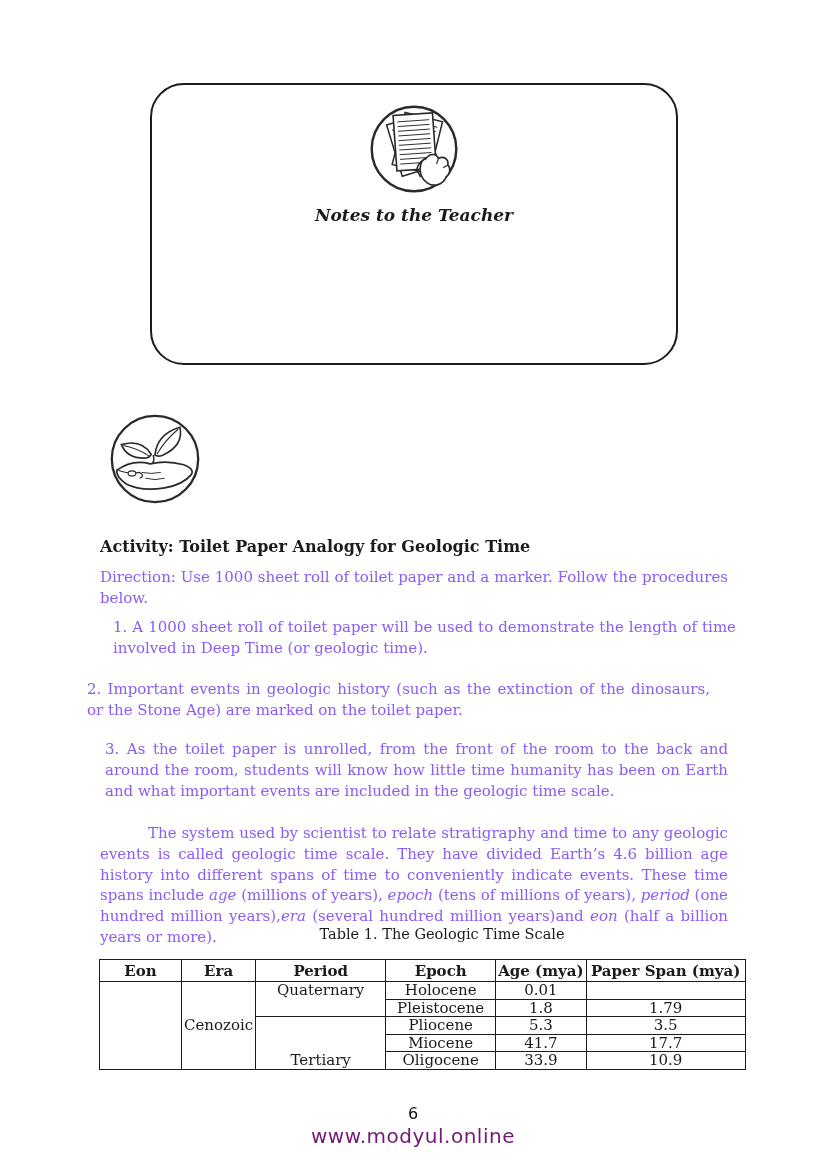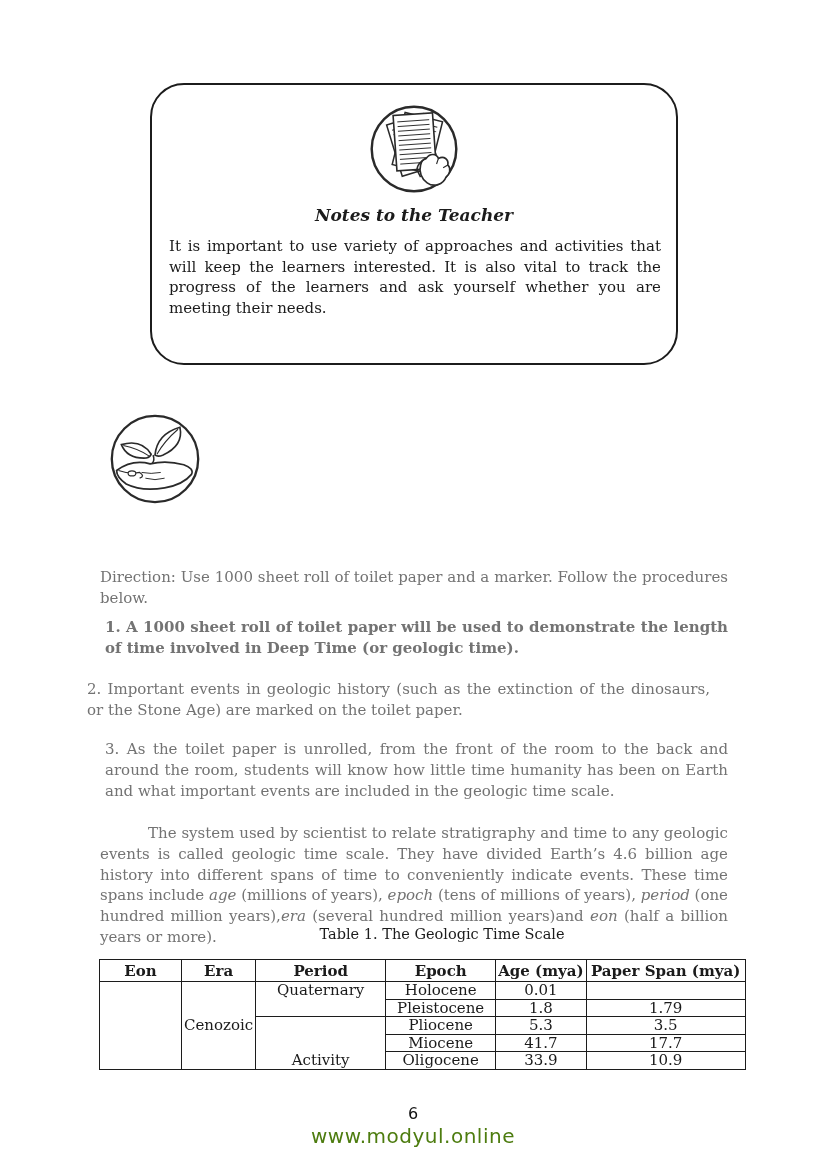--- a/index.html
+++ b/index.html
@@ -27,24 +27,24 @@
     position:absolute; left:224px; top:431px; margin:0;
     font-size:29px; font-weight:bold; font-style:italic;
   }
   
   .activity-heading {
     position:absolute; left:100px; top:529px; margin:0;
     font-size:16px; font-weight:bold;
   }
   .bodytext {
     position:absolute; margin:0; font-size:15px; line-height:20.8px;
-    text-align:justify; color:#737373;
+    text-align:justify; color:#8b5cf6;
   }
   .direction { left:100px; top:559px; width:628px; }
-  .step-1 { left:105px; top:609px; width:623px;font-weight:bold; }
+  .step-1 { left:113px; top:609px; width:623px; }
   .step-2 { left:87px; top:671px; width:623px; }
   .step-3 { left:105px; top:731px; width:623px; }
   .main-para { left:100px; top:815px; width:628px; text-indent:48px; }
   
   .table-caption {
     position:absolute; left:100px; top:918px; width:628px; margin:0;
     padding-left:56px; box-sizing:border-box; text-align:center;
     font-size:14.5px; 
   }
   table.geo {
@@ -60,21 +60,21 @@
   td.period-top { vertical-align:top; }
   td.period-bottom { vertical-align:bottom; padding-bottom:1px; }
   td.era-cell { vertical-align:middle; }
   
   .page-number {
     position:absolute; left:0; top:1096px; width:826px; text-align:center;
     font-family:"DejaVu Sans", sans-serif; font-size:16px; color:#111;
   }
   .watermark {
     position:absolute; left:0; top:1116px; width:826px; text-align:center;
-    font-family:"DejaVu Sans", sans-serif; font-size:20px; color:#4d7c0f;
+    font-family:"DejaVu Sans", sans-serif; font-size:20px; color:#701a75;
     letter-spacing:0.5px;
   }
   svg .ln { stroke:#2a2a2a; fill:none; }
 </style>
 </head>
 <body>
 
 <div class="page">
 
   <section class="notes-box">
@@ -117,36 +117,36 @@
             <line x1="34" y1="55" x2="68" y2="55"></line>
           <line x1="34" y1="60" x2="68" y2="60"></line>
             <line x1="34" y1="65" x2="68" y2="65"></line>
         </g>
       </g>
       <path d="M63,60 C67,54 74,55 76,60 C82,57 87,61 86,67 C90,71 88,77 84,80 C81,88 71,91 64,86 C58,82 55,74 57,67 C58,62 60,61 63,60 Z" fill="#fff" stroke="#2a2a2a" stroke-width="1.8"></path>
       <path d="M63,60 Q54,64 53,72 L57,80" fill="none" stroke="#2a2a2a" stroke-width="1.6"></path>
       <path d="M76,60 L74,66 M86,67 L81,70" fill="none" stroke="#2a2a2a" stroke-width="1.2"></path>
     </svg>
     <h2 class="notes-title">Notes to the Teacher</h2>
-    <p class="notes-body">It is important to use variety of approaches and activities that will keep the learners interested. It is also vital to track the progress of the learners and ask yourself whether you are meeting their needs.</p>
   </section>
 
   <svg class="wn-icon" viewBox="0 0 100 100">
     <circle cx="50" cy="50" r="45" fill="#fff" stroke="#2a2a2a" stroke-width="2.4"></circle>
     <path d="M50,46 Q52,24 76,17 Q80,36 58,46 Q53,48 50,46 Z" fill="#fff" stroke="#2a2a2a" stroke-width="1.7"></path>
     <path d="M52,45 Q60,31 74,19" fill="none" stroke="#2a2a2a" stroke-width="1.1"></path>
     <path d="M46,45 Q36,29 15,35 Q21,50 41,49 Q45,48 46,45 Z" fill="#fff" stroke="#2a2a2a" stroke-width="1.7"></path>
     <path d="M44,47 Q32,39 17,36" fill="none" stroke="#2a2a2a" stroke-width="1.1"></path>
     <path d="M48,46 Q50,51 47,55" fill="none" stroke="#2a2a2a" stroke-width="1.6"></path>
     <path d="M10,62 Q26,50 45,55 Q62,51 80,56 Q91,60 88,66 Q79,77 60,80 Q36,84 20,76 Q10,69 10,62 Z" fill="#fff" stroke="#2a2a2a" stroke-width="1.8"></path>
     <path d="M12,62 Q24,66 34,64 Q40,68 34,70" fill="none" stroke="#2a2a2a" stroke-width="1.3"></path>
     <path d="M36,64 Q46,66 56,64 M40,70 Q50,73 60,70" fill="none" stroke="#2a2a2a" stroke-width="1"></path>
     <ellipse cx="26" cy="65" rx="4" ry="2.6" fill="#fff" stroke="#2a2a2a" stroke-width="1.2"></ellipse>
   </svg>
 
+  <h3 class="activity-heading">Activity: Toilet Paper Analogy for Geologic Time</h3>
   <p class="bodytext direction">Direction: Use 1000 sheet roll of toilet paper and a marker. Follow the procedures below.</p>
   <p class="bodytext step-1">1. A 1000 sheet roll of toilet paper will be used to demonstrate the length of time involved in Deep Time (or geologic time).</p>
   <p class="bodytext step-2">2. Important events in geologic history (such as the extinction of the dinosaurs, or the Stone Age) are marked on the toilet paper.</p>
   <p class="bodytext step-3">3. As the toilet paper is unrolled, from the front of the room to the back and around the room, students will know how little time humanity has been on Earth and what important events are included in the geologic time scale.</p>
   <p class="bodytext main-para"><span>The system used by scientist to relate stratigraphy and time to any geologic events is called geologic time scale. They have divided Earth’s 4.6 billion age history into different spans of time to conveniently indicate events. These time spans include </span><i>age</i><span> (millions of years), </span><i>epoch</i><span> (tens of millions of years), </span><i>period</i><span> (one hundred million years),</span><i>era</i><span> (several hundred million years)and </span><i>eon</i><span> (half a billion years or more).</span></p>
 
   <p class="table-caption">Table 1. The Geologic Time Scale</p>
   <table class="geo">
     <colgroup>
       <col style="width:82px">
@@ -174,21 +174,21 @@
         <td>Holocene</td>
         <td>0.01</td>
         <td></td>
       </tr>
       <tr>
         <td>Pleistocene</td>
         <td>1.8</td>
         <td>1.79</td>
       </tr>
       <tr>
-        <td rowspan="3" class="period-bottom">Activity</td>
+        <td rowspan="3" class="period-bottom">Tertiary</td>
         <td>Pliocene</td>
         <td>5.3</td>
         <td>3.5</td>
       </tr>
       <tr>
         <td>Miocene</td>
         <td>41.7</td>
         <td>17.7</td>
       </tr>
       <tr>

